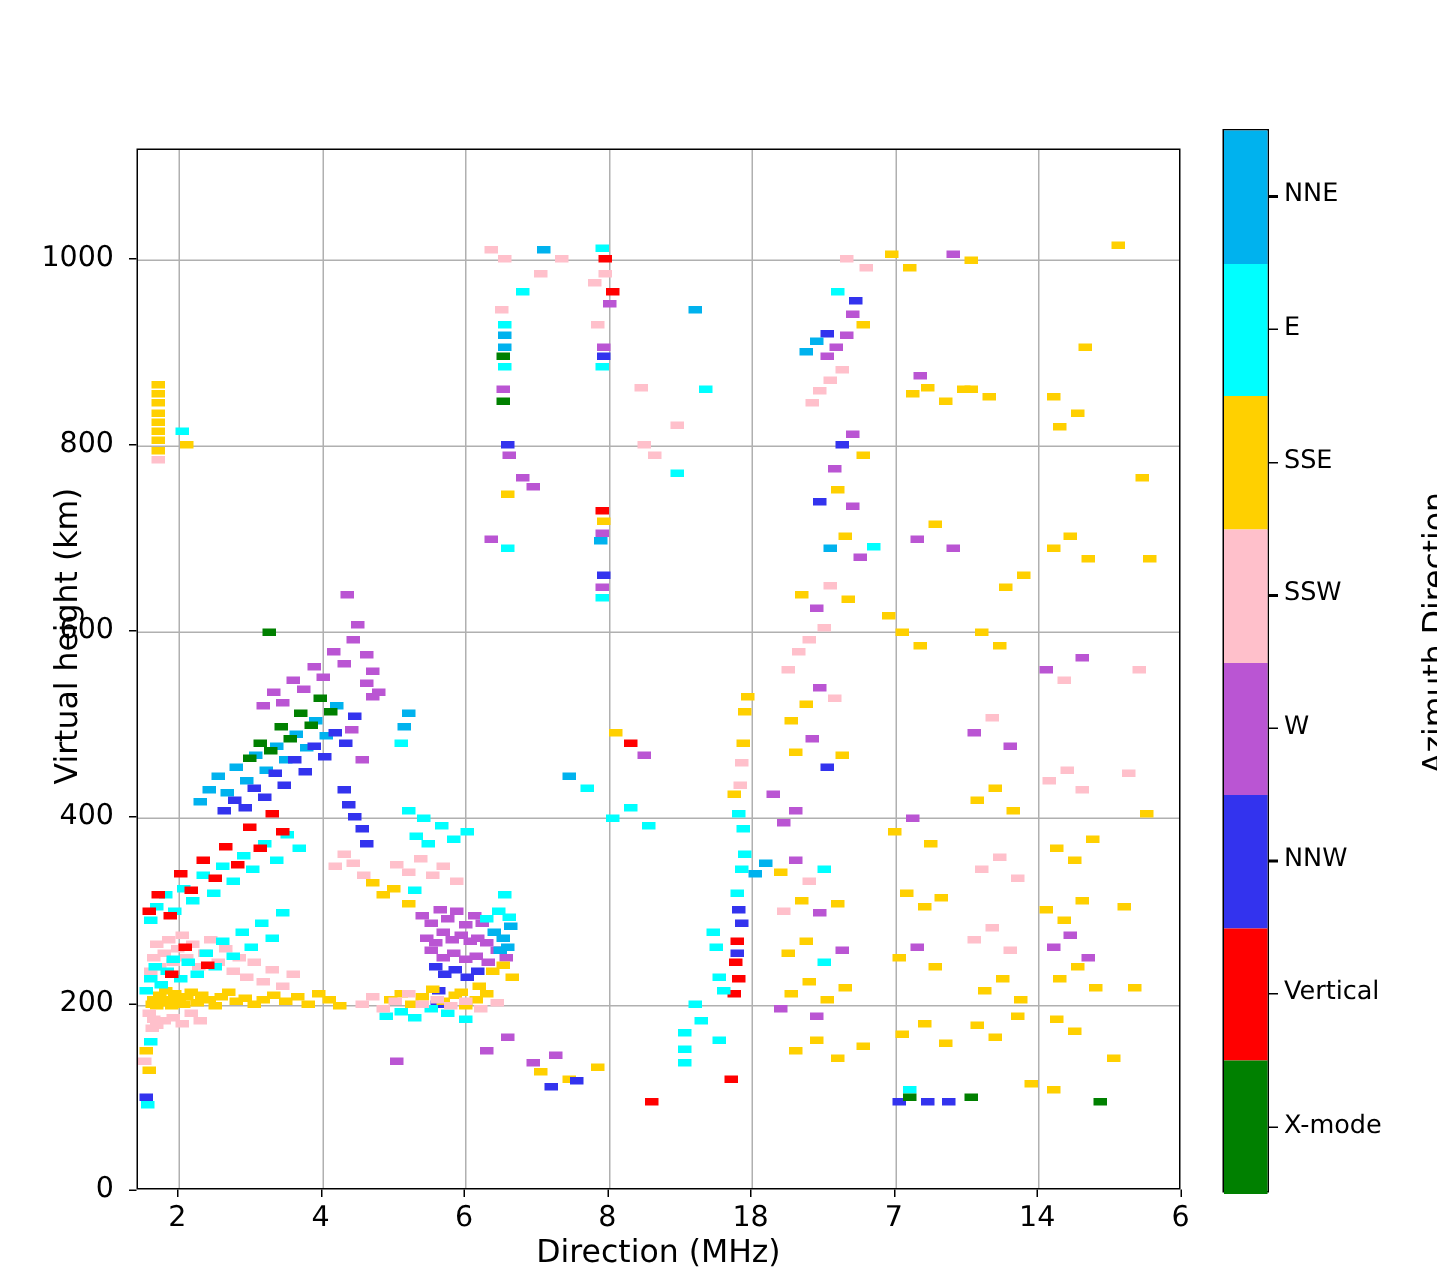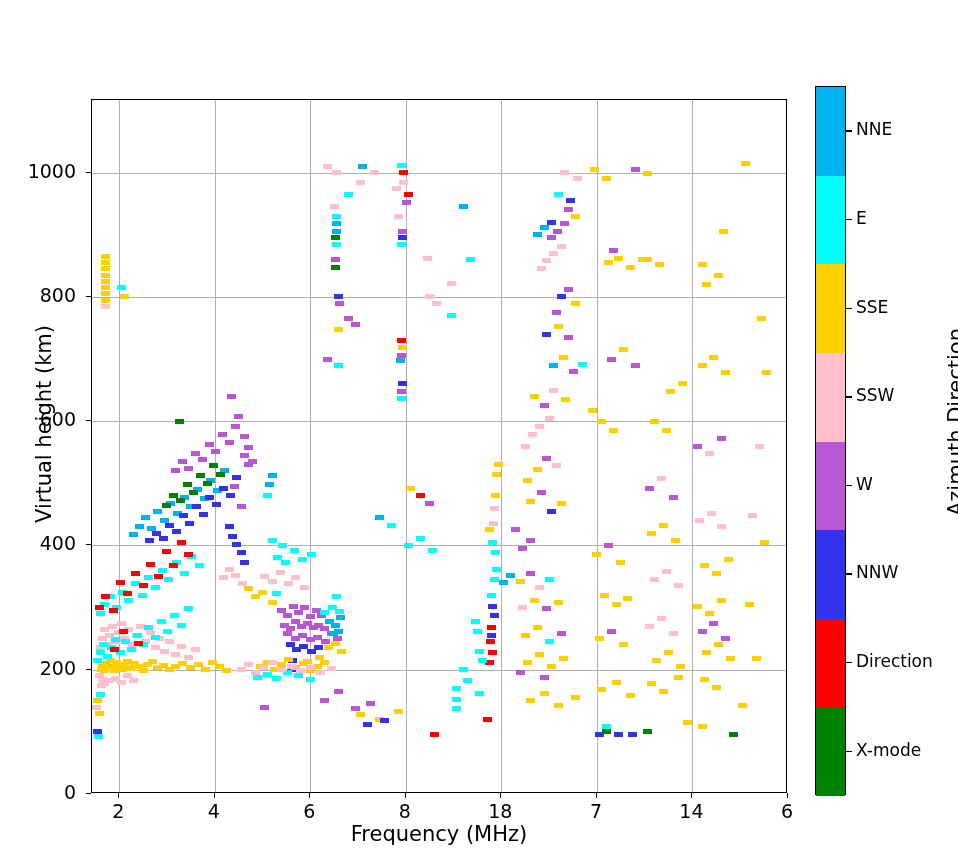--- a/index.html
+++ b/index.html
@@ -634,21 +634,21 @@
       <div class="ytick" style="top: 544.477px;"></div>
       <div class="ylab" style="top: 532.477px;">400</div>
       <div class="ytick" style="top: 420.216px;"></div>
       <div class="ylab" style="top: 408.216px;">600</div>
       <div class="ytick" style="top: 295.954px;"></div>
       <div class="ylab" style="top: 283.954px;">800</div>
       <div class="ytick" style="top: 171.693px;"></div>
       <div class="ylab" style="top: 159.693px;">1000</div>
     </div>
 
-  <div id="xaxis-title">Frequency (MHz)</div>
+  <div id="xaxis-title">Direction (MHz)</div>
   <div id="yaxis-title">Virtual height (km)</div>
 
   <div id="cbar">
       <div class="cseg" style="top: 0px; height: 88.625px; background: rgb(0, 178, 238);"></div>
       <div class="cseg" style="top: 88.625px; height: 88.625px; background: rgb(0, 255, 255);"></div>
       <div class="cseg" style="top: 177.25px; height: 88.625px; background: rgb(255, 208, 0);"></div>
       <div class="cseg" style="top: 265.875px; height: 88.625px; background: rgb(255, 192, 203);"></div>
       <div class="cseg" style="top: 354.5px; height: 88.625px; background: rgb(186, 85, 211);"></div>
       <div class="cseg" style="top: 443.125px; height: 88.625px; background: rgb(51, 51, 238);"></div>
       <div class="cseg" style="top: 531.75px; height: 88.625px; background: rgb(255, 0, 0);"></div>
@@ -661,19 +661,19 @@
       <div class="cblab" style="top: 207.938px;">E</div>
       <div class="cbtick" style="top: 307.562px;"></div>
       <div class="cblab" style="top: 296.562px;">SSE</div>
       <div class="cbtick" style="top: 396.188px;"></div>
       <div class="cblab" style="top: 385.188px;">SSW</div>
       <div class="cbtick" style="top: 484.812px;"></div>
       <div class="cblab" style="top: 473.812px;">W</div>
       <div class="cbtick" style="top: 573.438px;"></div>
       <div class="cblab" style="top: 562.438px;">NNW</div>
       <div class="cbtick" style="top: 662.062px;"></div>
-      <div class="cblab" style="top: 651.062px;">Direction</div>
+      <div class="cblab" style="top: 651.062px;">Vertical</div>
       <div class="cbtick" style="top: 750.688px;"></div>
       <div class="cblab" style="top: 739.688px;">X-mode</div>
     </div>
   <div id="cbar-title">Azimuth Direction</div>
 
 </div>
 
 </body></html>

